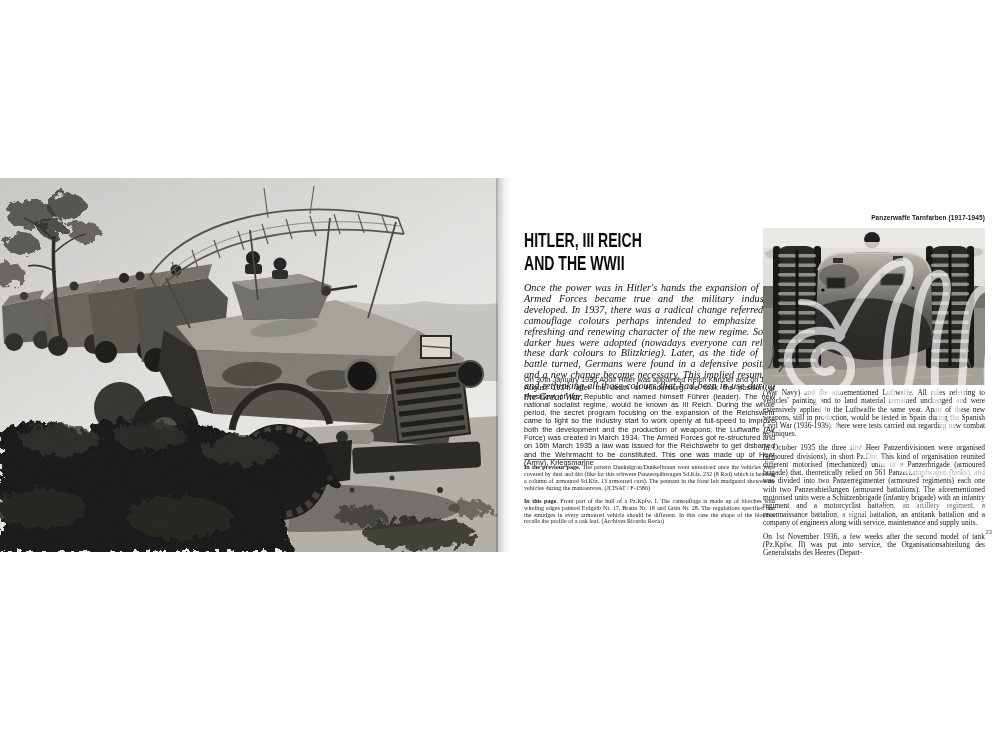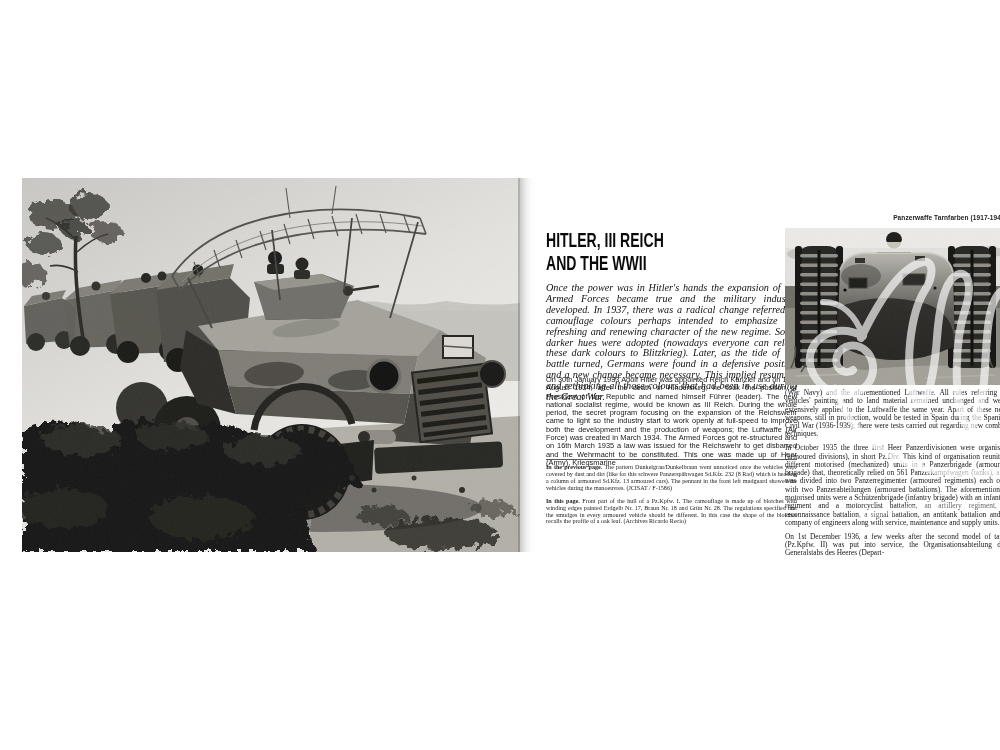--- a/index.html
+++ b/index.html
@@ -1,20 +1,20 @@
 <!DOCTYPE html>
 <html><head>
 <meta charset="utf-8">
 <style>
   html,body{margin:0;padding:0;}
   body{
     width:1000px;height:750px;position:relative;background:#ffffff;
     font-family:"Liberation Sans",sans-serif;color:#141414;overflow:hidden;
   }
-  .abs{position:absolute;margin-left:22px;}
+  .abs{position:absolute;}
 
   
   #left-photo{left:0;top:178px;width:498px;height:374px;}
   #gutter{left:496px;top:178px;width:18px;height:374px;
     background:linear-gradient(to right, rgba(90,90,88,.38), rgba(140,140,138,.14) 45%, rgba(200,200,198,.05) 75%, transparent);}
 
   
   #running-header{left:763px;top:214px;width:222px;text-align:right;
     font-size:6.5px;font-weight:bold;letter-spacing:.1px;color:#1b1b1b;}
   #page-number{left:978px;top:529px;width:14px;text-align:right;font-size:5.8px;color:#4a4a4a;}
@@ -326,21 +326,21 @@
   </g>
 
   <path d="M6,140 q6,-12 4,-22 M16,144 q8,-10 6,-20 M208,140 q-6,-12 -4,-20" stroke="#4f4e46" stroke-width="1.6" fill="none"></path>
   <rect x="0" y="0" width="222" height="157" filter="url(#grain)" opacity=".06"></rect>
 </svg>
 </div>
 
 <div class="abs bodytext" id="body-right">
   <p>(War Navy) and the aforementioned Luftwaffe. All rules referring to vehicles' painting and to land material remained unchanged and were extensively applied to the Luftwaffe the same year. Apart of these new weapons, still in production, would be tested in Spain during the Spanish Civil War (1936-1939); there were tests carried out regarding new combat techniques.</p>
   <p>In October 1935 the three first Heer Panzerdivisionen were organised (armoured divisions), in short Pz.Div. This kind of organisation reunited different motorised (mechanized) units in a Panzerbrigade (armoured brigade) that, theoretically relied on 561 Panzerkampfwagen (tanks), and was divided into two Panzerregimenter (armoured regiments) each one with two Panzerabteilungen (armoured battalions). The aforementioned motorised units were a Schützenbrigade (infantry brigade) with an infantry regiment and a motorcyclist battalion, an artillery regiment, a reconnaissance battalion, a signal battalion, an antitank battalion and a company of engineers along with service, maintenance and supply units.</p>
-  <p>On 1st December 1936, a few weeks after the second model of tank (Pz.Kpfw. II) was put into service, the Organisationsabteilung des Generalstabs des Heeres (Depart-</p>
+  <p>On 1st November 1936, a few weeks after the second model of tank (Pz.Kpfw. II) was put into service, the Organisationsabteilung des Generalstabs des Heeres (Depart-</p>
 </div>
 
 <div class="abs" id="watermark">
 <svg width="245" height="330" viewBox="0 0 245 330" xmlns="http://www.w3.org/2000/svg">
   <g fill="none" stroke="#ffffff" stroke-linecap="round" opacity=".66">
     <path stroke-width="8" d="M88,118 C52,100 20,132 42,162 C60,186 100,178 98,148 C96,126 70,120 62,138 C58,150 70,158 78,152"></path>
     <path stroke-width="8" d="M86,120 C110,70 130,48 148,44 C160,42 158,60 150,72 C136,94 128,150 140,180 C148,200 158,170 162,120 C164,90 170,60 184,56 C196,54 196,74 190,92 C180,122 178,180 190,205 C198,220 208,190 210,150 C212,110 214,80 228,72"></path>
     <path stroke-width="7" d="M228,72 C242,66 248,84 242,104 C236,124 230,160 238,186"></path>
     <path stroke-width="7" d="M60,170 C80,230 140,268 238,252"></path>
     <path stroke-width="6" opacity=".5" d="M86,300 C140,286 200,284 240,292"></path>

